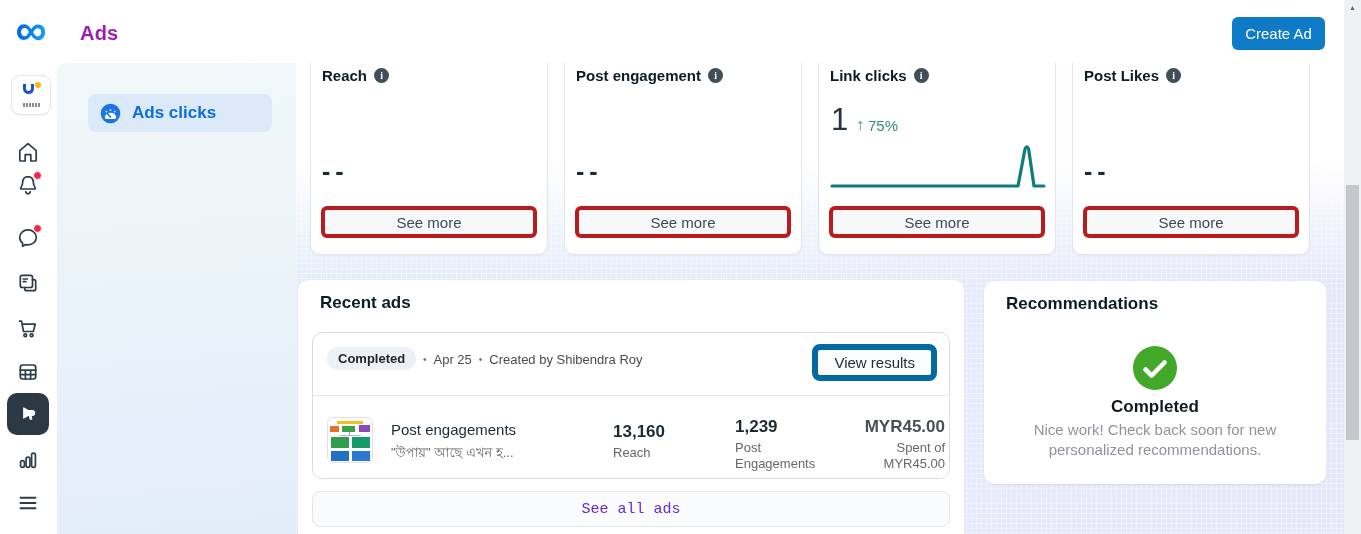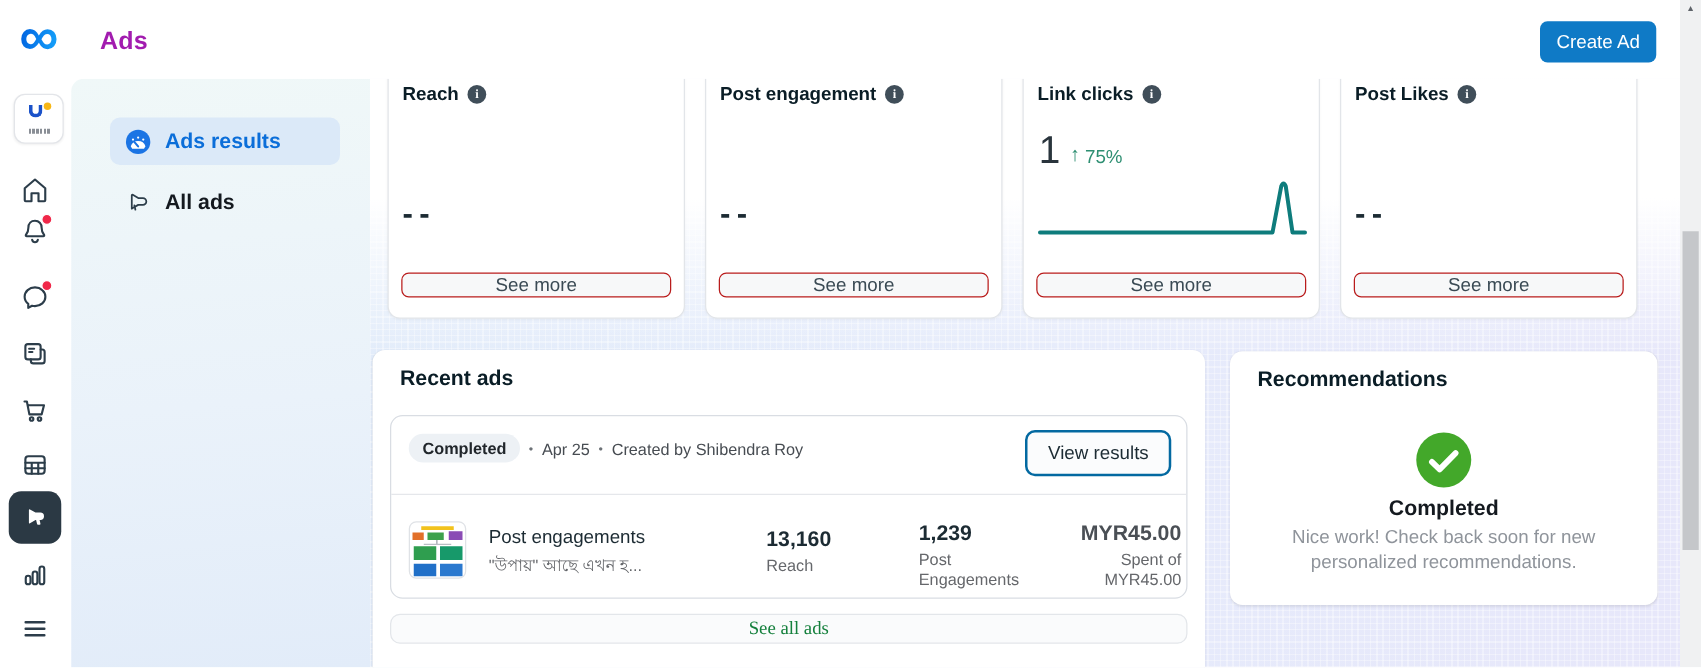--- a/index.html
+++ b/index.html
@@ -71,58 +71,58 @@
     border:1px solid #e2e5e9; border-radius:10px; box-shadow:0 1px 2px rgba(0,0,0,.04);
   }
   .m-title { position:absolute; top:27px; left:11px; display:flex; align-items:center; gap:7px; font-size:15px; font-weight:700; color:#0a1d26; }
   .info-badge {
     width:15px; height:15px; border-radius:50%; background:#404e59; color:#fff;
     font-size:10px; font-weight:700; font-family:"Liberation Serif", serif;
     display:inline-flex; align-items:center; justify-content:center; cursor:pointer;
   }
   .m-dash { position:absolute; top:117px; left:11px; font-size:25px; font-weight:800; letter-spacing:5px; color:#1c2b33; }
   .see-more {
-    position:absolute; left:10px; right:10px; bottom:16px; height:20px;
-    background:#f7f8f9; border:1px solid #b91c1c; border-radius:6px;
+    position:absolute; left:10px; right:10px; bottom:16px; height:32px;
+    background:#f7f8f9; border:4px solid #b91c1c; border-radius:6px;
     font-size:15px; color:#3a4a54; font-family:inherit; cursor:pointer;
   }
   .big-val { position:absolute; top:62px; left:12px; font-size:31px; font-weight:400; color:#29343c; }
   .trend { position:absolute; top:76px; left:37px; font-size:15px; color:#2e8f72; display:flex; align-items:center; gap:4px; }
   .trend .arrow { font-size:16px; }
   .spark { position:absolute; left:10px; right:10px; top:102px; height:50px; }
   
   .panel { position:absolute; background:#fff; border-radius:10px; box-shadow:0 1px 2px rgba(0,0,0,.08), 0 0 1px rgba(0,0,0,.05); }
   .recent { left:2px; top:217px; width:666px; height:400px; }
   .panel-title { position:absolute; left:22px; top:13px; font-size:17px; font-weight:700; color:#0a1d26; }
   .ad-card { position:absolute; left:14px; top:52px; width:638px; height:147px; border:1px solid #d9dde3; border-radius:10px; background:#fff; }
   .badge { position:absolute; left:14px; top:14px; background:#edf1f5; border-radius:13px; padding:4px 11px; font-size:13px; font-weight:700; color:#21262b; }
   .ad-meta { position:absolute; left:110px; top:19px; font-size:13px; color:#474c52; display:flex; gap:7px; align-items:center; }
   .ad-meta .sep { font-size:10px; color:#6d7277; }
   .view-results {
     position:absolute; right:12px; top:11px; height:37px; padding:0 16px;
-    background:#fbfcfd; border:2px solid #0369a1; border-radius:8px;
+    background:#fbfcfd; border:6px solid #0369a1; border-radius:8px;
     font-size:15px; color:#1c2b33; font-family:inherit; cursor:pointer;
   }
   .ad-divider { position:absolute; left:0; right:0; top:62px; height:1px; background:#e5e7eb; }
   .ad-row { position:absolute; left:0; top:63px; right:0; bottom:0; cursor:pointer; }
   .thumb { position:absolute; left:14px; top:21px; width:46px; height:46px; background:#fff; border:1px solid #dfe2e6; border-radius:6px; overflow:hidden; }
   .thumb i { position:absolute; display:block; }
   .ad-names { position:absolute; left:78px; top:25px; }
   .ad-obj { font-size:15px; color:#1c2b33; }
   .ad-cap { font-size:13px; color:#65676b; margin-top:5px; }
   .ad-metric .v { font-size:17px; font-weight:700; color:#1c2b33; }
   .ad-metric .l { font-size:13px; color:#65676b; line-height:16px; margin-top:3px; }
   .met-1 { position:absolute; left:300px; top:26px; }
   .met-2 { position:absolute; left:422px; top:21px; width:86px; }
   .met-3 { position:absolute; left:544px; top:21px; width:88px;text-align:right; }
   .met-3 .v { color:#4a4f55; }
   .see-all {
-    position:absolute; left:14px; top:211px; width:638px; height:24px;
+    position:absolute; left:14px; top:211px; width:638px; height:36px;
     background:#fafbfc; border:1px solid #e3e6ea; border-radius:8px;
-    font-size:15px; color:#15803d; font-family:Liberation Serif, serif; cursor:pointer;
+    font-size:15px; color:#6d28d9; font-family:Liberation Mono, monospace; cursor:pointer;
   }
   
   .reco { left:688px; top:218px; width:342px; height:203px; }
   .check-wrap { position:absolute; top:64px; left:50%; transform:translateX(-50%); width:46px; height:46px; }
   .reco-status { position:absolute; top:116px; left:0; width:100%; text-align:center; font-size:17px; font-weight:700; color:#14191f; }
   .reco-msg { position:absolute; top:139px; left:28px; right:28px; text-align:center; font-size:15px; line-height:20px; color:#8f949b; }
 </style>
 </head>
 <body>
 
@@ -200,28 +200,21 @@
   <div class="subnav">
     <div class="nav-item active" style="top:31px">
       <svg width="21" height="21" viewBox="0 0 20 20">
         <circle cx="10" cy="10" r="9.3" fill="#1b74e4"></circle>
         <path d="M4.4 13.4a5.9 5.9 0 0 1 11.2 0l-1.1 1.9H5.5z" fill="#ffffff"></path>
         <line x1="10" y1="13.4" x2="6.9" y2="9.8" stroke="#1b74e4" stroke-width="1.6" stroke-linecap="round"></line>
         <circle cx="6.1" cy="8.2" r=".85" fill="#fff"></circle>
           <circle cx="10" cy="6.7" r=".85" fill="#fff"></circle>
           <circle cx="13.9" cy="8.2" r=".85" fill="#fff"></circle>
       </svg>
-      <span class="nav-label">Ads results</span>
-    </div>
-    <div class="nav-item" style="top:80px">
-      <svg width="21" height="21" viewBox="0 0 24 24" class="outline">
-        <path d="M6.2 17.1V4.9a.6.6 0 0 1 .9-.5l5 3h4.3a3.1 3.1 0 0 1 0 6.2h-4.3l-5 2.9a.6.6 0 0 1-.9-.4z"></path>
-        <path d="M8.6 14l.9 4"></path>
-      </svg>
-      <span class="nav-label">All ads</span>
+      <span class="nav-label">Ads clicks</span>
     </div>
   </div>
 
   <div class="content">
 
     <div class="mcard" style="left:14px">
       <div class="m-title">
         <span>Reach</span>
         <span class="info-badge">i</span>
       </div>

